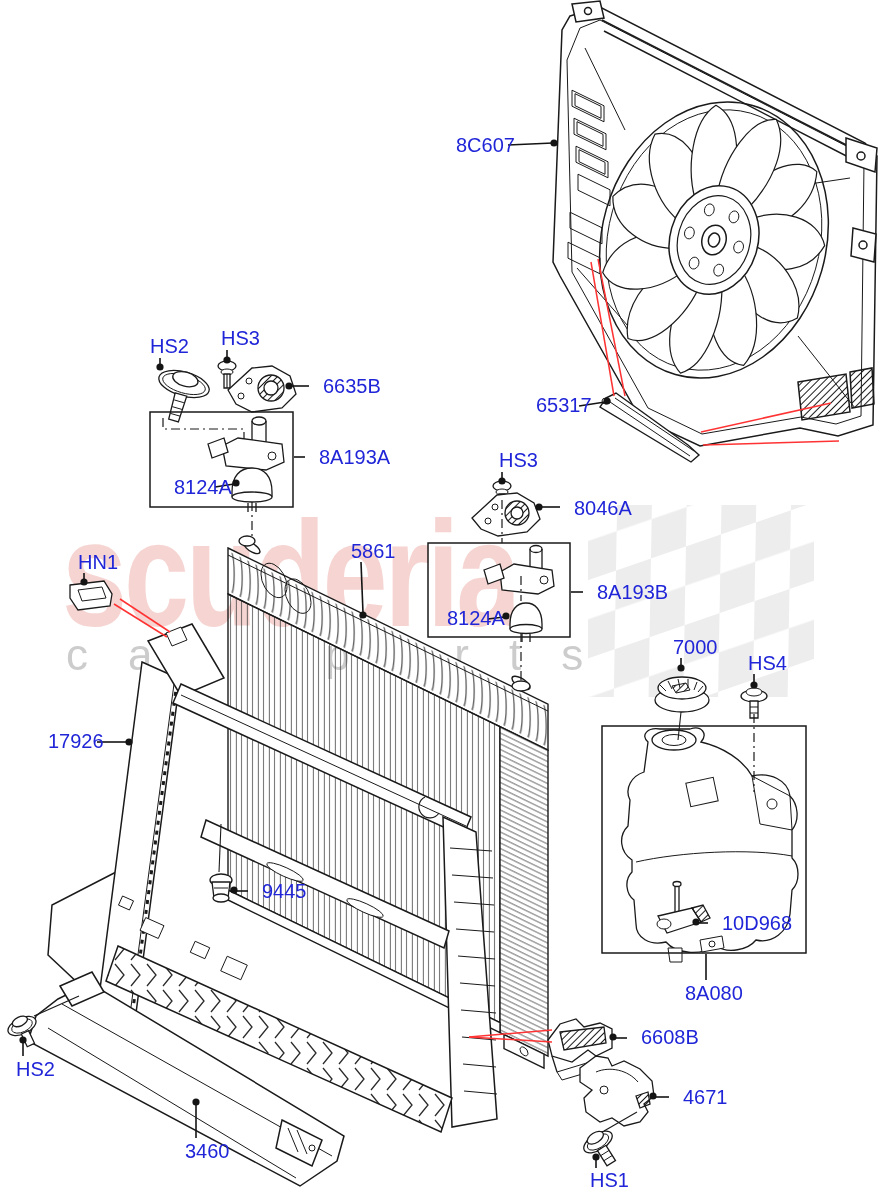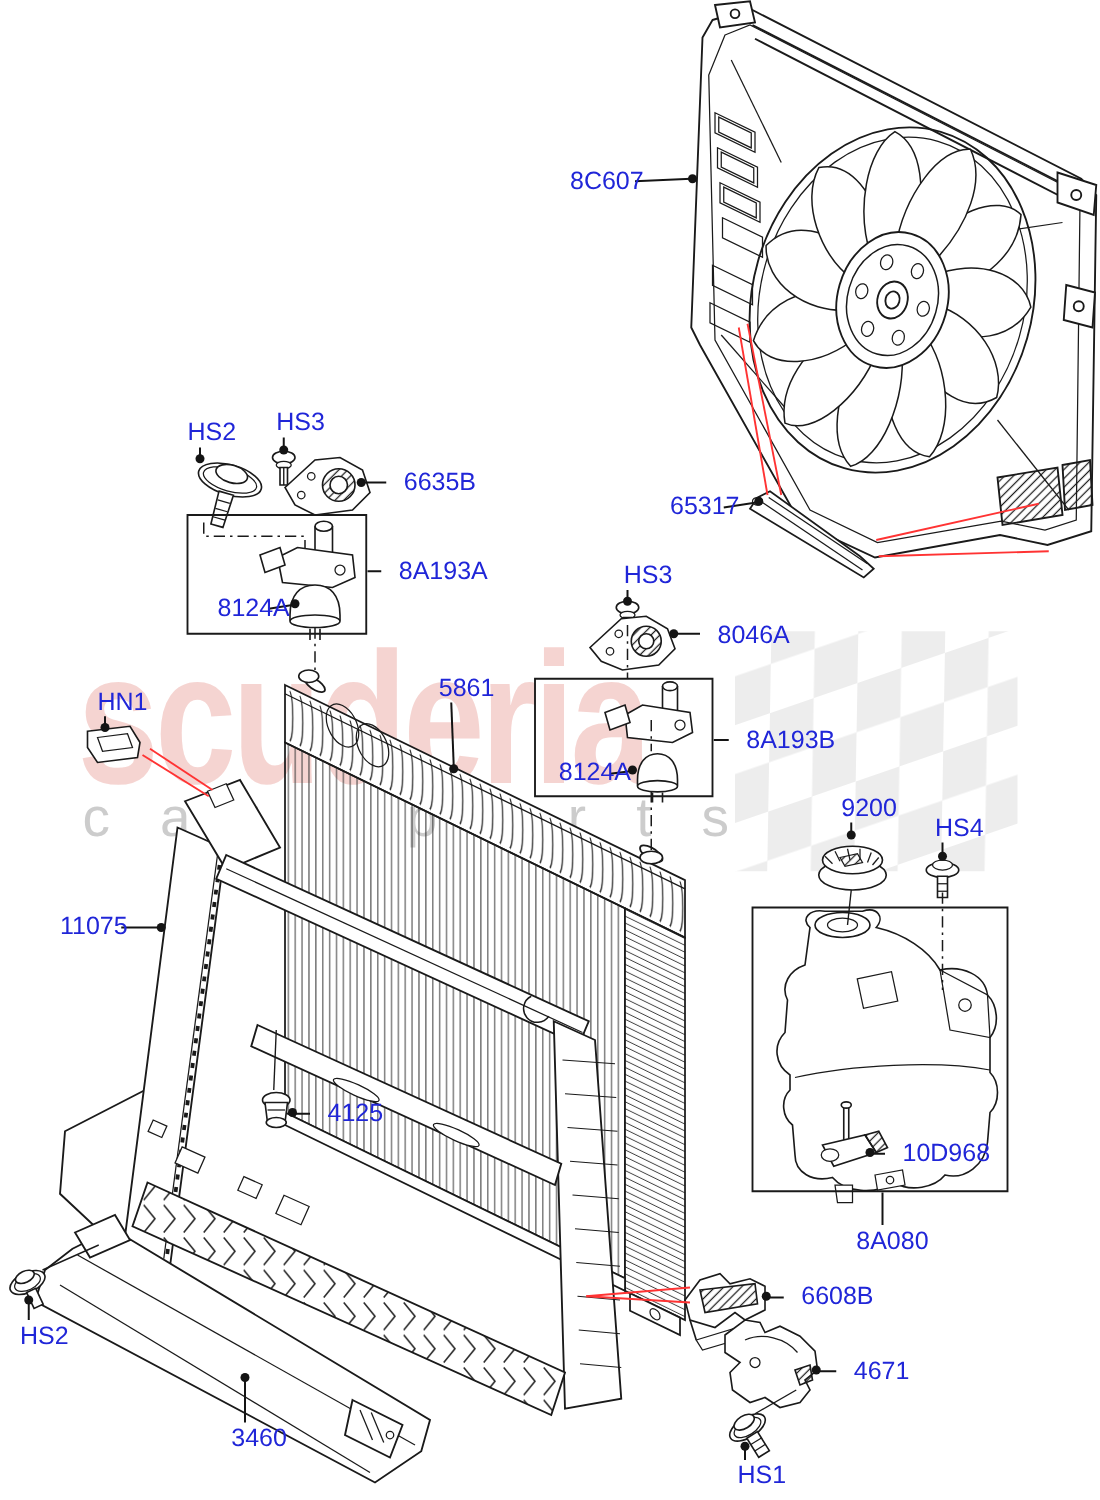--- a/index.html
+++ b/index.html
@@ -438,24 +438,24 @@
     <span class="lbl" style="left:209px;top:327px">HS3</span>
     <span class="lbl" style="left:311px;top:375px">6635B</span>
     <span class="lbl" style="left:307px;top:446px">8A193A</span>
     <span class="lbl" style="left:162px;top:476px">8124A</span>
     <span class="lbl" style="left:66px;top:551px">HN1</span>
     <span class="lbl" style="left:339px;top:540px">5861</span>
     <span class="lbl" style="left:487px;top:449px">HS3</span>
     <span class="lbl" style="left:562px;top:497px">8046A</span>
     <span class="lbl" style="left:585px;top:581px">8A193B</span>
     <span class="lbl" style="left:435px;top:607px">8124A</span>
-    <span class="lbl" style="left:661px;top:636px">9200</span>
+    <span class="lbl" style="left:661px;top:636px">7000</span>
     <span class="lbl" style="left:736px;top:652px">HS4</span>
-    <span class="lbl" style="left:36px;top:730px">11075</span>
-    <span class="lbl" style="left:250px;top:880px">4125</span>
+    <span class="lbl" style="left:36px;top:730px">17926</span>
+    <span class="lbl" style="left:250px;top:880px">9445</span>
     <span class="lbl" style="left:710px;top:912px">10D968</span>
     <span class="lbl" style="left:673px;top:982px">8A080</span>
     <span class="lbl" style="left:629px;top:1026px">6608B</span>
     <span class="lbl" style="left:671px;top:1086px">4671</span>
     <span class="lbl" style="left:578px;top:1169px">HS1</span>
     <span class="lbl" style="left:4px;top:1058px">HS2</span>
     <span class="lbl" style="left:173px;top:1140px">3460</span>
   </div>
 </div>
 

